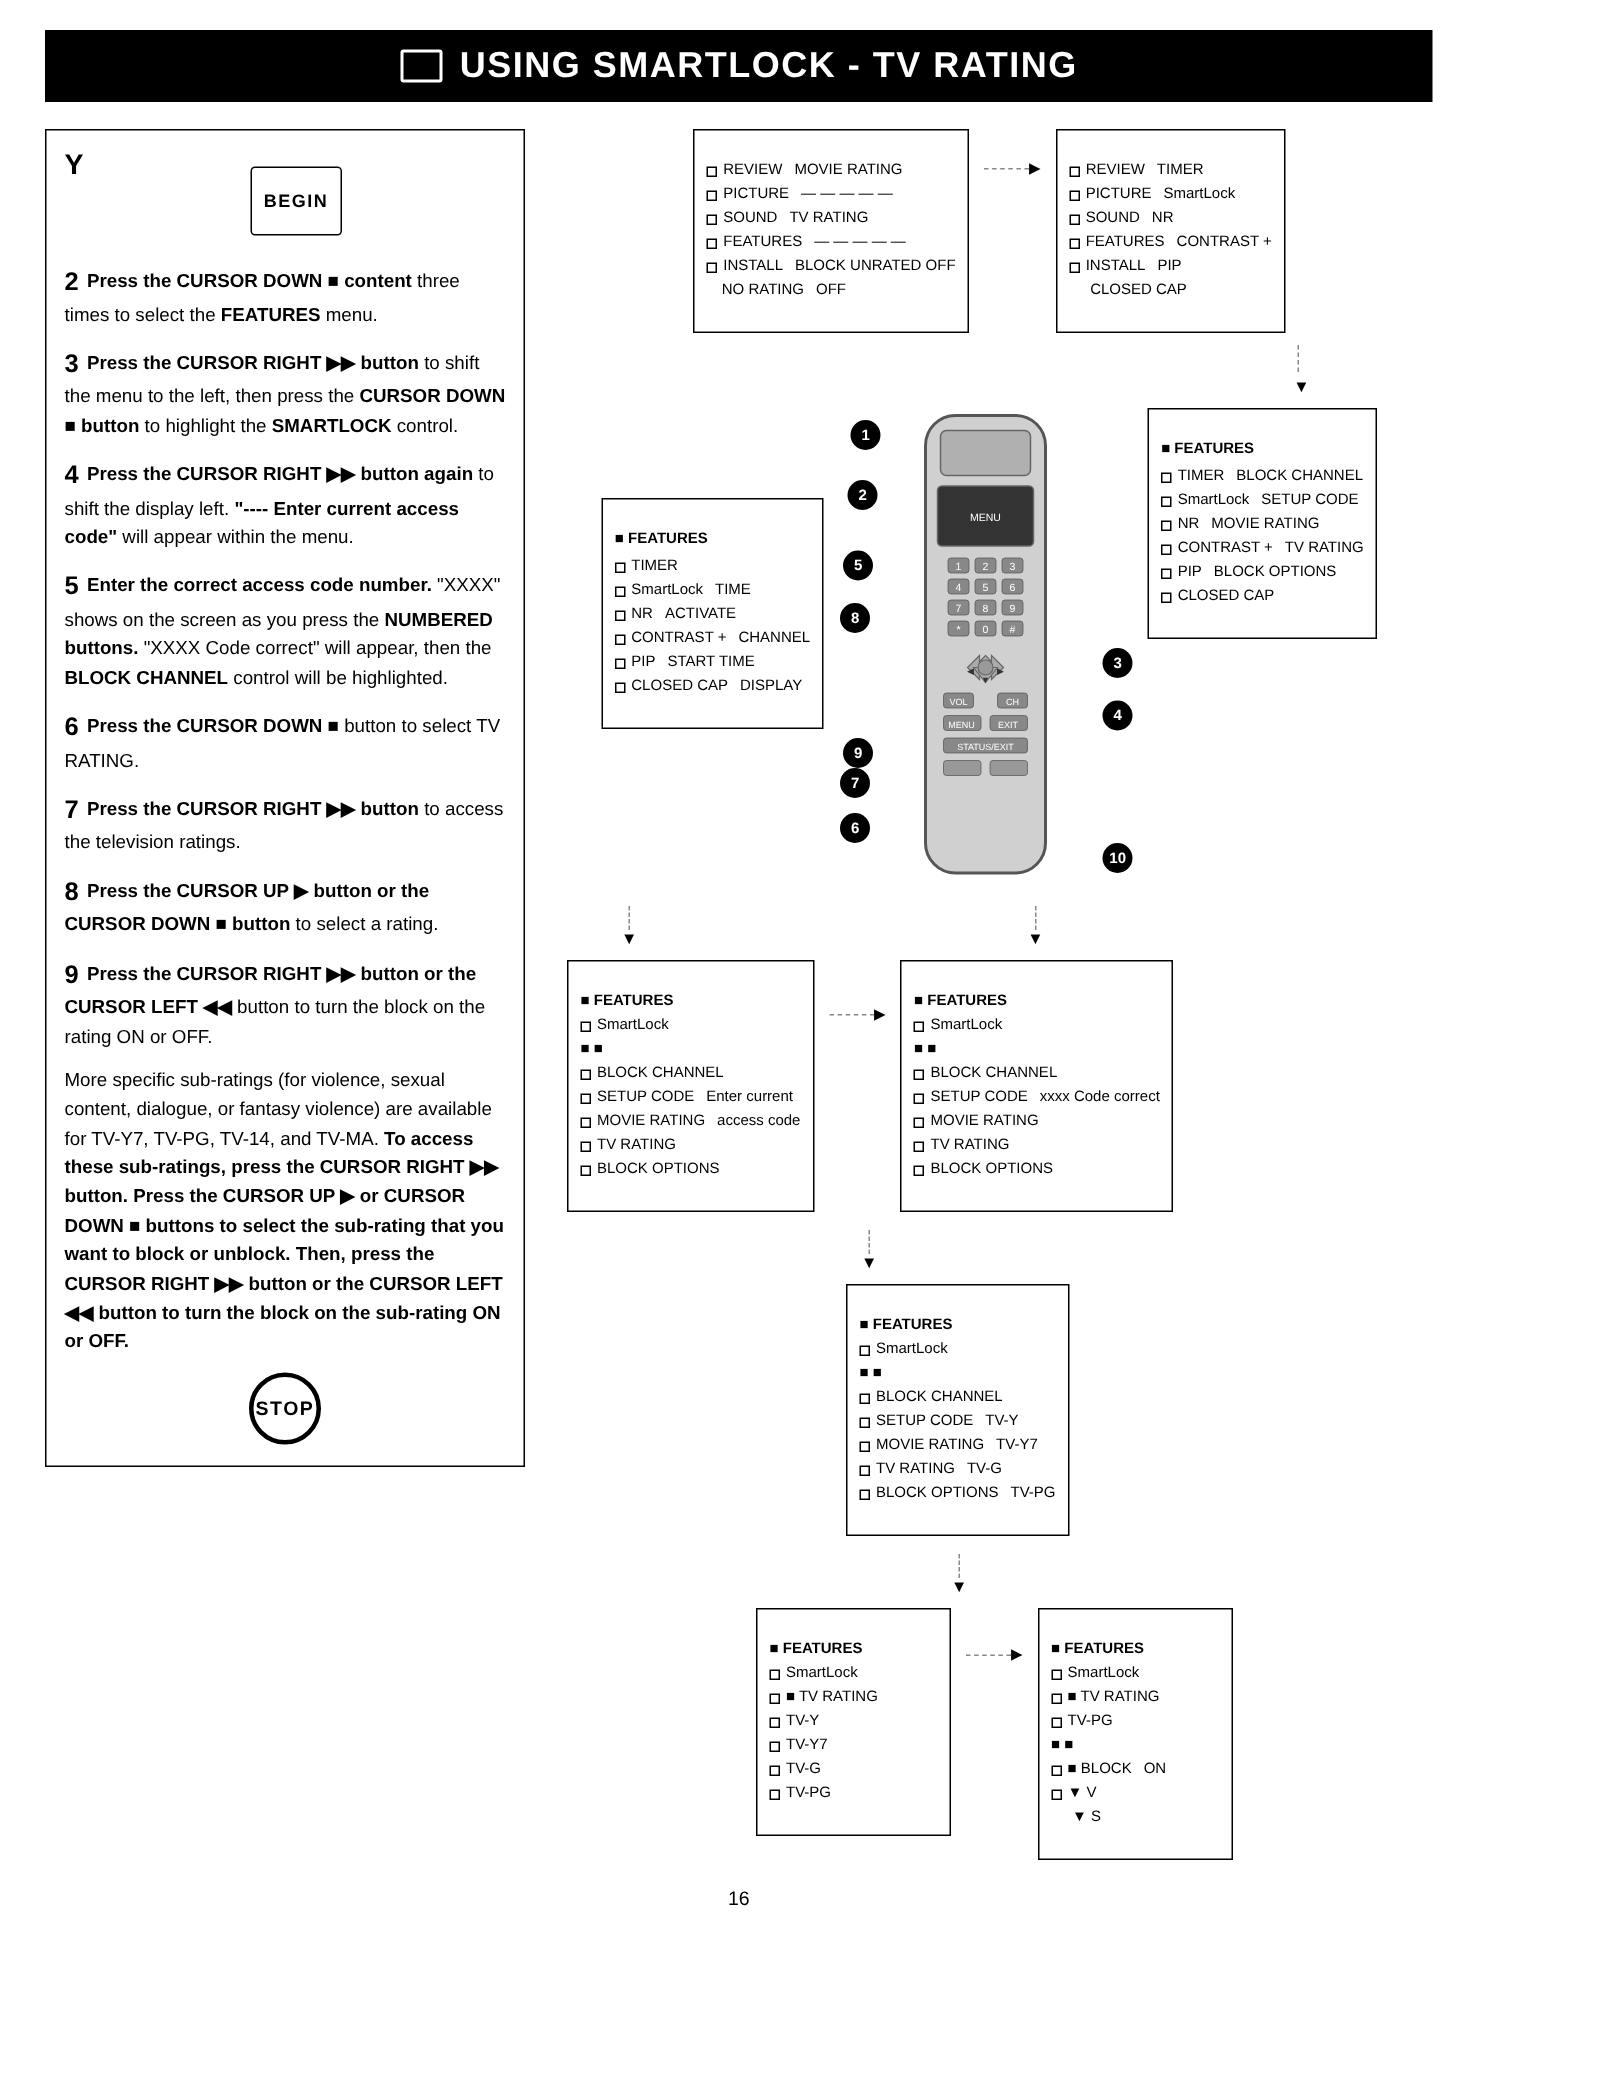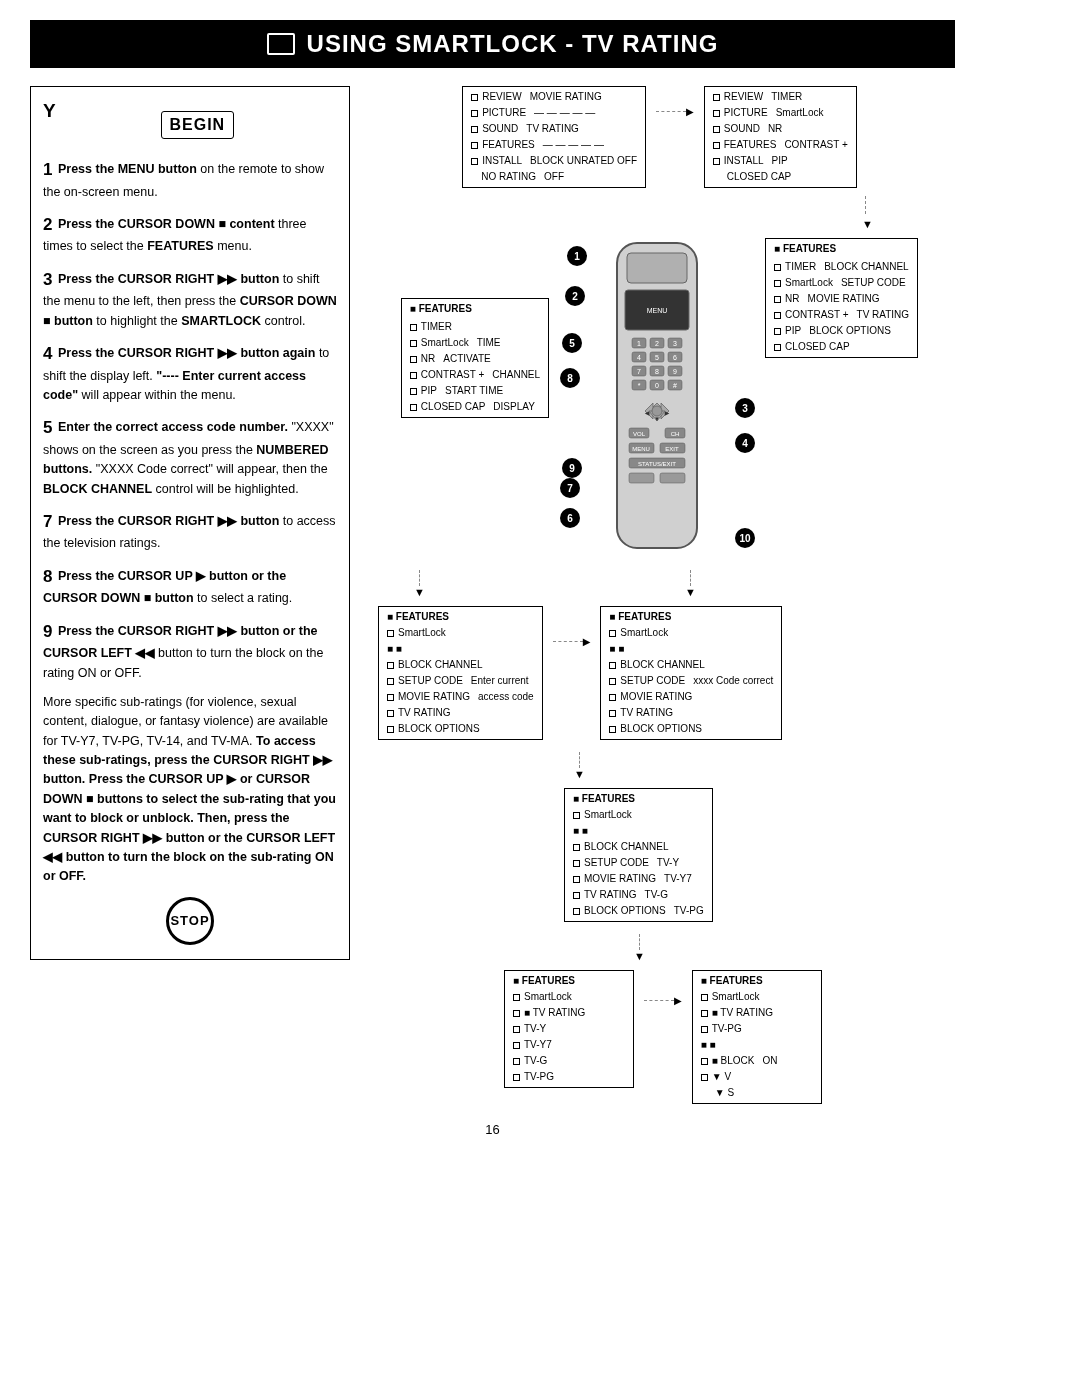--- a/index.html
+++ b/index.html
@@ -67,22 +67,22 @@
       font-size: 19px;
       font-weight: bold;
       float: left;
       margin-right: 2px;
       line-height: 1;
     }
     .begin-btn {
       display: inline-block;
       border: 1.5px solid #000;
       border-radius: 3px;
-      padding: 1px 8px;
-      font-size: 16px;
+      padding: 13px 8px;
+      font-size: 12px;
       font-weight: bold;
       margin-bottom: 8px;
       letter-spacing: 1px;
     }
     .step-num {
       font-size: 17px;
       font-weight: bold;
       margin-right: 2px;
       vertical-align: middle;
     }
@@ -112,21 +112,21 @@
     }
     
     .right-col {
       flex: 1;
       display: flex;
       flex-direction: column;
       gap: 8px;
     }
     .menu-box {
       border: 1.5px solid #000;
-      padding: 2px 8px;
+      padding: 19px 8px;
       font-size: 10px;
       min-width: 130px;
       line-height: 1.6;
       background: #fff;
     }
     .menu-item {
       display: flex;
       align-items: center;
       gap: 4px;
       font-size: 10px;
@@ -179,26 +179,20 @@
     <div class="left-col">
 
       <div class="intro-text">
         <span class="intro-y">Y</span>
       </div>
 
       <div style="text-align:center; margin-bottom:10px;">
         <span class="begin-btn">BEGIN</span>
       </div>
 
-      <div class="step-block">
-        <span class="step-num">1</span>
-        <span class="step-inline">
-          <strong>Press the MENU button</strong> on the remote to show the on-screen menu.
-        </span>
-      </div>
 
       <div class="step-block">
         <span class="step-num">2</span>
         <span class="step-inline">
           <strong>Press the CURSOR DOWN ■ content</strong> three times to select the <strong>FEATURES</strong> menu.
         </span>
       </div>
 
       <div class="step-block">
         <span class="step-num">3</span>
@@ -214,20 +208,26 @@
         </span>
       </div>
 
       <div class="step-block">
         <span class="step-num">5</span>
         <span class="step-inline">
           <strong>Enter the correct access code number.</strong> "XXXX" shows on the screen as you press the <strong>NUMBERED buttons.</strong> "XXXX Code correct" will appear, then the <strong>BLOCK CHANNEL</strong> control will be highlighted.
         </span>
       </div>
 
+      <div class="step-block">
+        <span class="step-num">6</span>
+        <span class="step-inline">
+          <strong>Press the CURSOR DOWN ■</strong> button to select TV RATING.
+        </span>
+      </div>
 
       <div class="step-block">
         <span class="step-num">7</span>
         <span class="step-inline">
           <strong>Press the CURSOR RIGHT ▶▶ button</strong> to access the television ratings.
         </span>
       </div>
 
       <div class="step-block">
         <span class="step-num">8</span>

